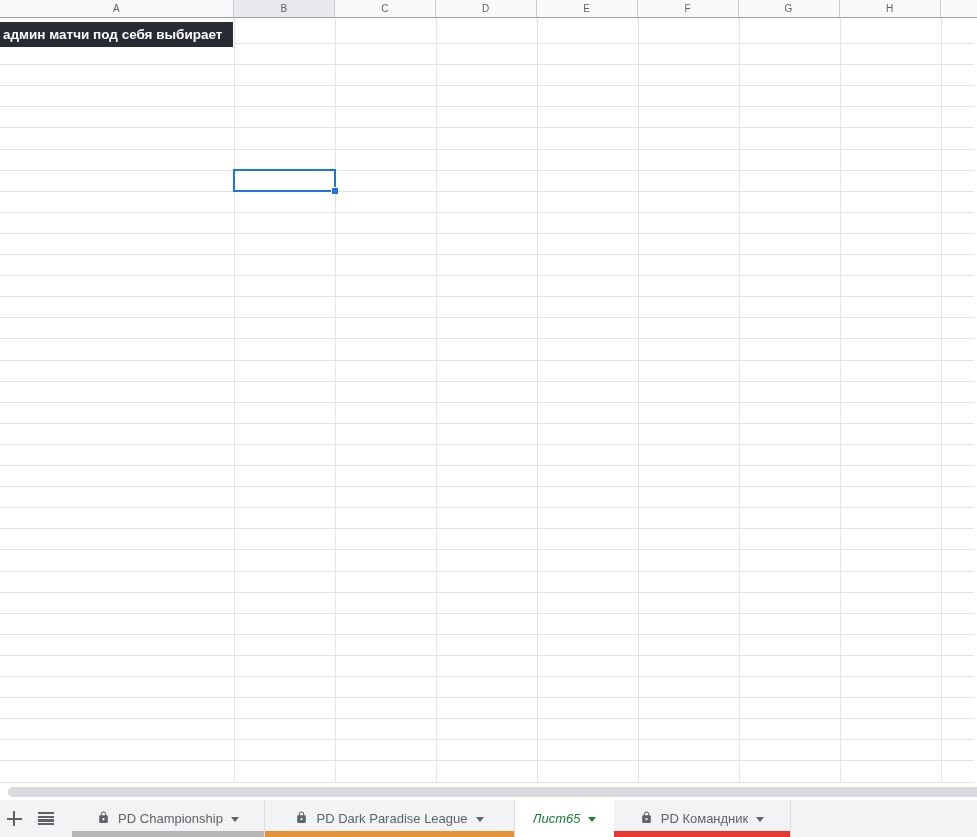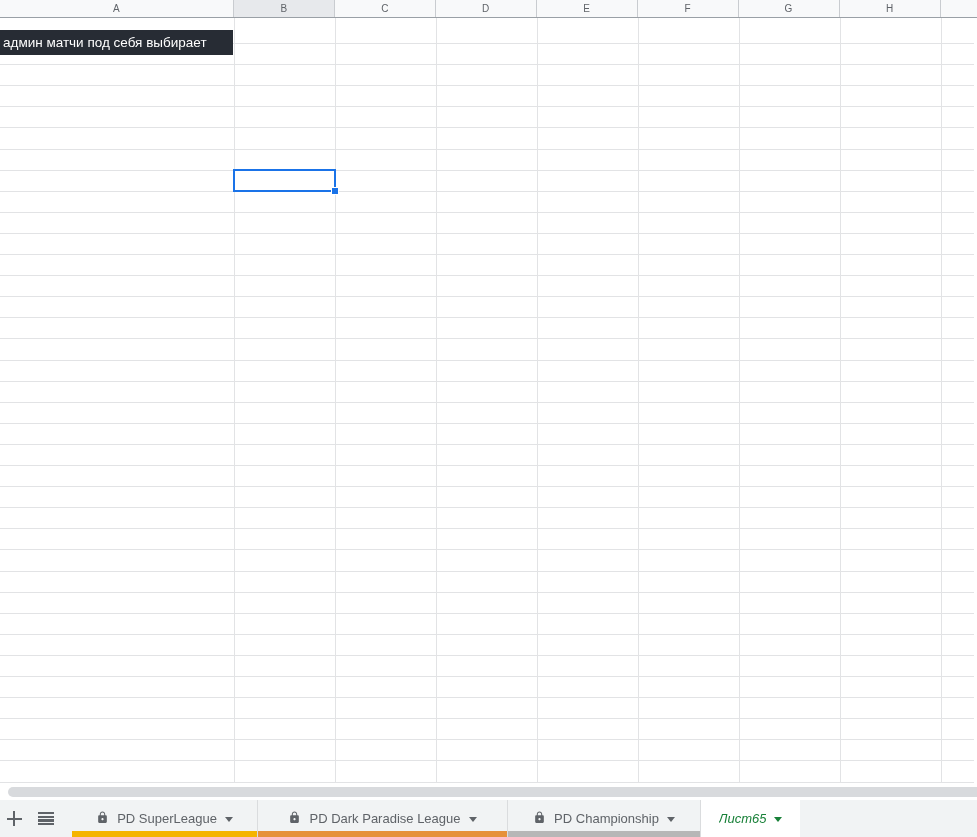--- a/index.html
+++ b/index.html
@@ -19,23 +19,23 @@
     display:flex;align-items:center;justify-content:center;
     font-size:10px;color:#5f6368;
   }
   .hcell.sel{background:#e7e9ec;}
   .hcell:last-child{border-right:none;}
   
   .grid{position:absolute;top:18px;left:0;width:977px;height:765px;background:#fff;}
   .hline{position:absolute;left:0;width:974px;height:1px;background:#e2e3e5;}
   .vline{position:absolute;top:0;height:765px;width:1px;background:#e2e3e5;}
   .cell-a1{
-    position:absolute;left:0;top:12px;width:233px;height:25px;
+    position:absolute;left:0;top:4px;width:233px;height:25px;
     color:#fff;font-size:13.5px;line-height:25px;padding-left:3px;
-    white-space:nowrap;overflow:hidden;box-sizing:border-box;z-index:2;
+    white-space:nowrap;overflow:hidden;box-sizing:border-box;z-index:2;font-weight:bold;
   }
   .selection{
     position:absolute;left:232.5px;top:150.5px;width:103.5px;height:23px;
     box-sizing:border-box;border:2px solid #1a73e8;z-index:3;background:transparent;
   }
   .fill-handle{
     position:absolute;right:-5px;bottom:-5px;width:6px;height:6px;
     background:#1a73e8;border:1px solid #fff;
   }
   
@@ -153,44 +153,44 @@
   <div class="hscroll-thumb"></div>
 
   <div class="tabbar">
     <button class="icon-btn btn-add">
       <span class="plus-icon"></span>
     </button>
     <button class="icon-btn btn-all">
       <span class="bars-icon"></span>
     </button>
     <div class="tabs">
-        <button class="tab" style="width: 186px; color: rgb(95, 99, 104);">
+        <button class="tab" style="width: 193px; color: rgb(95, 99, 104);">
           <span class="lock"><svg viewBox="0 0 24 24" width="13" height="15">
               <path fill="#5f6368" fill-rule="evenodd" d="M18 8h-1V6c0-2.76-2.24-5-5-5S7 3.24 7 6v2H6c-1.1 0-2 .9-2 2v10c0 1.1.9 2 2 2h12c1.1 0 2-.9 2-2V10c0-1.1-.9-2-2-2zm-6 9c-1.1 0-2-.9-2-2s.9-2 2-2 2 .9 2 2-.9 2-2 2zm3.1-9H8.9V6c0-1.71 1.39-3.1 3.1-3.1 1.71 0 3.1 1.39 3.1 3.1v2z"></path>
             </svg></span>
-          <span class="label">PD SuperLeague</span>
+          <span class="label">PD Championship</span>
           <span class="caret"></span>
-          <span class="colorbar" style="background: rgb(245, 180, 0);"></span>
+          <span class="colorbar" style="background: rgb(183, 183, 183);"></span>
         </button>
         <button class="tab" style="width: 250px; color: rgb(95, 99, 104);">
           <span class="lock"><svg viewBox="0 0 24 24" width="13" height="15">
               <path fill="#5f6368" fill-rule="evenodd" d="M18 8h-1V6c0-2.76-2.24-5-5-5S7 3.24 7 6v2H6c-1.1 0-2 .9-2 2v10c0 1.1.9 2 2 2h12c1.1 0 2-.9 2-2V10c0-1.1-.9-2-2-2zm-6 9c-1.1 0-2-.9-2-2s.9-2 2-2 2 .9 2 2-.9 2-2 2zm3.1-9H8.9V6c0-1.71 1.39-3.1 3.1-3.1 1.71 0 3.1 1.39 3.1 3.1v2z"></path>
             </svg></span>
           <span class="label">PD Dark Paradise League</span>
           <span class="caret"></span>
           <span class="colorbar" style="background: rgb(230, 145, 58);"></span>
         </button>
-        <button class="tab" style="width: 193px; color: rgb(95, 99, 104);">
+        <button class="tab active" style="width: 99px; color: rgb(24, 128, 56); font-style: italic;">
+          <span class="label">Лист65</span>
+          <span class="caret"></span>
+        </button>
+        <button class="tab" style="width: 177px; color: rgb(95, 99, 104);">
           <span class="lock"><svg viewBox="0 0 24 24" width="13" height="15">
               <path fill="#5f6368" fill-rule="evenodd" d="M18 8h-1V6c0-2.76-2.24-5-5-5S7 3.24 7 6v2H6c-1.1 0-2 .9-2 2v10c0 1.1.9 2 2 2h12c1.1 0 2-.9 2-2V10c0-1.1-.9-2-2-2zm-6 9c-1.1 0-2-.9-2-2s.9-2 2-2 2 .9 2 2-.9 2-2 2zm3.1-9H8.9V6c0-1.71 1.39-3.1 3.1-3.1 1.71 0 3.1 1.39 3.1 3.1v2z"></path>
             </svg></span>
-          <span class="label">PD Championship</span>
+          <span class="label">PD Командник</span>
           <span class="caret"></span>
-          <span class="colorbar" style="background: rgb(183, 183, 183);"></span>
-        </button>
-        <button class="tab active" style="width: 99px; color: rgb(24, 128, 56); font-style: italic;">
-          <span class="label">Лист65</span>
-          <span class="caret"></span>
+          <span class="colorbar" style="background: rgb(232, 57, 46);"></span>
         </button>
       </div>
   </div>
 
 </div>
 
 </body></html>

